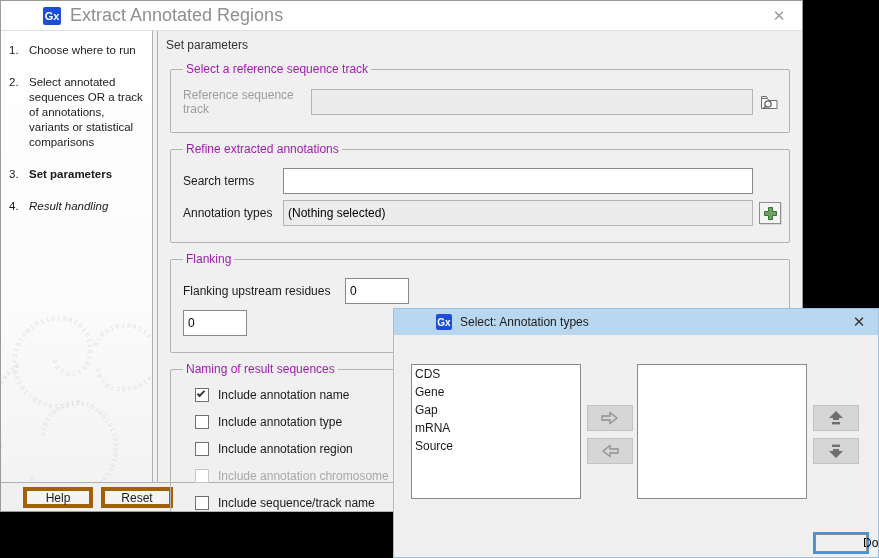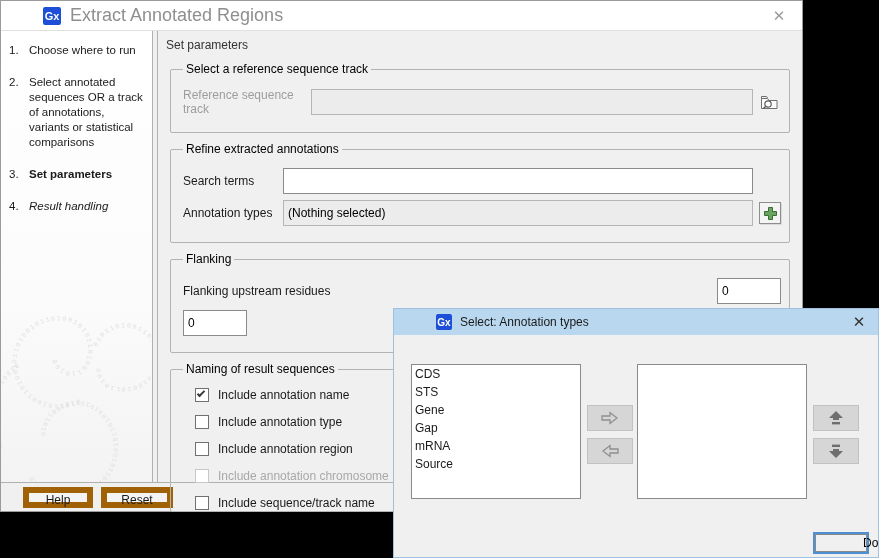--- a/index.html
+++ b/index.html
@@ -56,22 +56,22 @@
 
   
   .content { flex: 1 1 auto; position: relative; padding-top: 5px; }
   .content-header { margin: 2px 0 6px 8px; color: #333; }
 
   fieldset {
     border: 1px solid #b3b3b3; border-radius: 2px;
     margin: 0 12px 9px 12px; padding: 8px 8px 10px 10px;
   }
   fieldset.ref { margin-top: 10px; }
-  legend { padding: 0 3px; margin-left: 2px; font-size: 12px; color: #000000; }
-  .frow { display: flex; align-items: center; margin: 4px 0 6px 2px; justify-content: space-between; }
+  legend { padding: 0 3px; margin-left: 2px; font-size: 12px; color: #a21caf; }
+  .frow { display: flex; align-items: center; margin: 4px 0 6px 2px; }
   .flabel { flex: 0 0 auto; }
   .flabel.disabled { color: #9d9d9d; }
   .w130 { width: 128px; }
   .w100 { width: 100px; }
   .w162 { width: 162px; }
   input[type=text] {
     height: 20px; border: 1px solid #8a8a8a; background: #fff;
     font-family: inherit; font-size: 12px; padding: 12px 4px; outline: none;
   }
   input.dim { background: #ececec; border-color: #b5b5b5; }
@@ -102,21 +102,21 @@
   }
   .cbrow.disabled .cb { border-color: #c8c8c8; }
   .cbrow.disabled .cb-label { color: #a8a8a8; }
 
   
   .bottom-bar {
     flex: 0 0 29px; border-top: 1px solid #b0b0b0;
     display: flex; align-items: center; padding-left: 22px; background: #f0f0f0;
   }
   .btn {
-    height: 21px; background: #f4f4f4; border: 6px solid #a16207;
+    height: 21px; background: #f4f4f4; border: 4px solid #a16207;
     font-family: inherit; font-size: 12px; color: #1a1a1a; cursor: default;
   }
   .btn-help { width: 70px; margin-right: 8px; }
   .btn-reset { width: 72px; }
 
   
   .sub-dialog {
     position: absolute; left: 393px; top: 308px; width: 486px; height: 250px;
     background: #f0f0f0; border: 1px solid #9dc1de;
   }
@@ -305,21 +305,20 @@
   </div>
 
   <div class="sub-body">
     <div class="list-label lbl-available">Available</div>
     <div class="list-label lbl-selected">Selected</div>
 
     <div class="listbox lb-available">
 
         <div class="li">CDS</div>
 
-        <div class="li">STS</div>
 
         <div class="li">Gene</div>
 
         <div class="li">Gap</div>
 
         <div class="li">mRNA</div>
 
         <div class="li">Source</div>
       </div>
 

